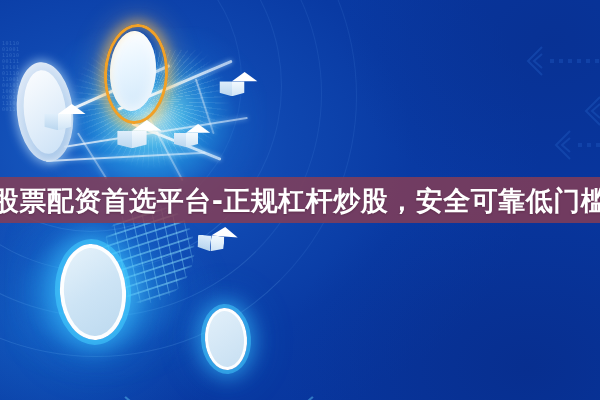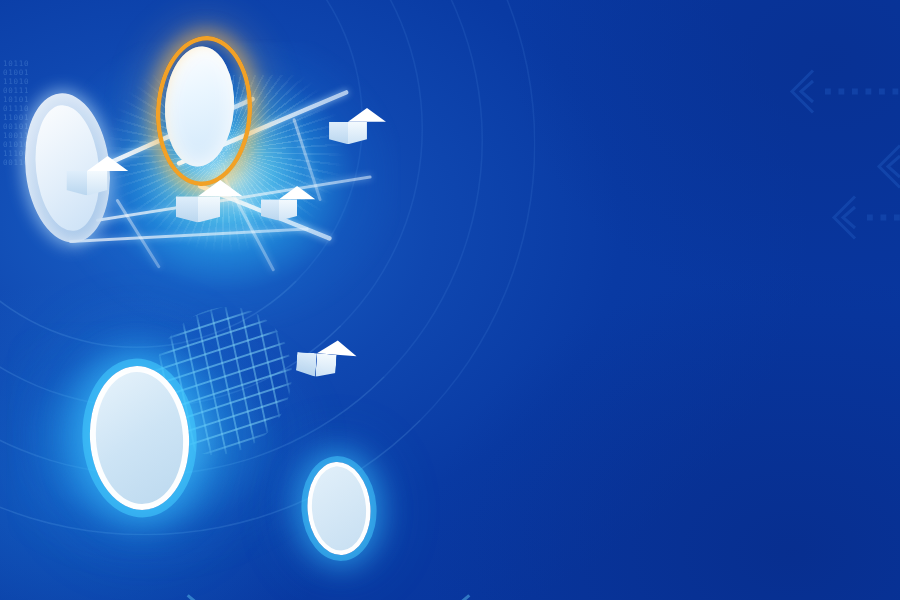--- a/index.html
+++ b/index.html
@@ -368,14 +368,17 @@
 
   <div class="chev-group" style="left:550px; top:128px;">
     <div class="chev">
       <svg width="26" height="34" viewBox="0 0 26 34" fill="none" stroke="currentColor" stroke-width="2">
         <path d="M20 3 L6 17 L20 31 M20 10 L12 17 L20 24"></path>
       </svg>
     </div>
     <div class="dots" style="left:28px; top:15px; width:46px;"></div>
   </div>
 
+  <div class="banner">
+    <span class="banner-text">股票配资首选平台-正规杠杆炒股，安全可靠低门槛</span>
+  </div>
 
 </div>
 
 </body></html>

